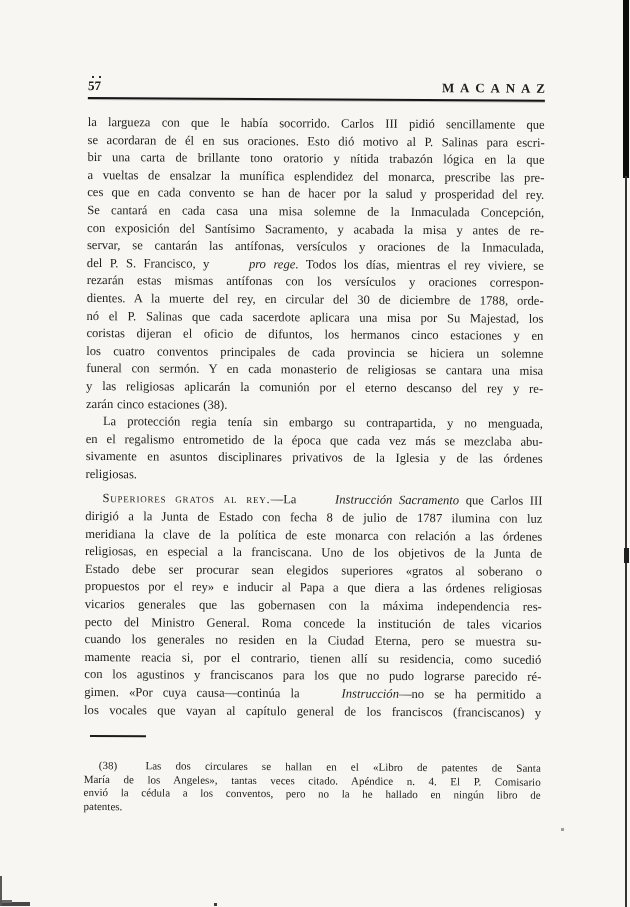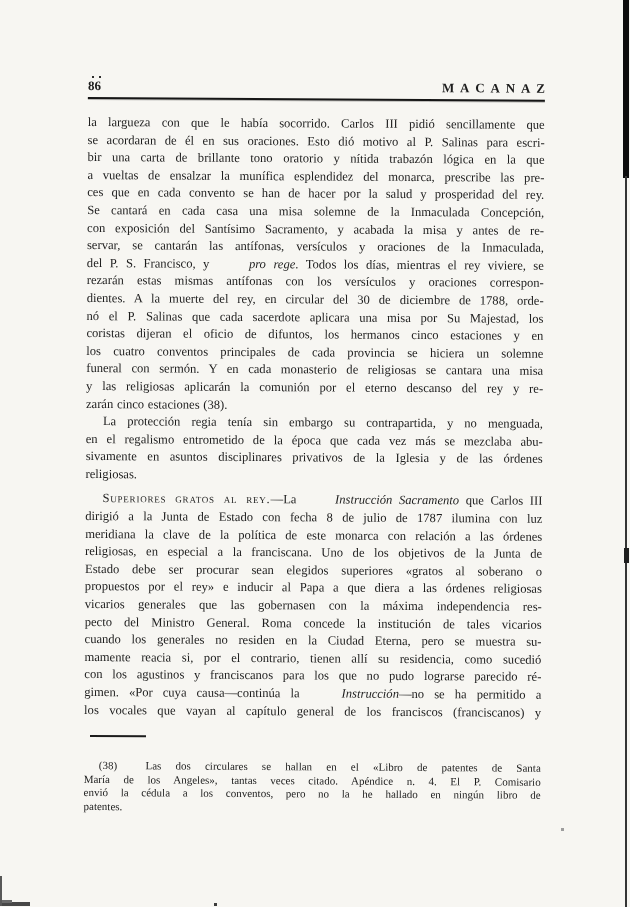--- a/index.html
+++ b/index.html
@@ -79,21 +79,21 @@
   .speck-a { left: 92px; top: 76px; width: 2px; height: 2px; background: #2e2e2e; }
   .speck-b { left: 99px; top: 76px; width: 2px; height: 2px; background: #2e2e2e; }
 </style>
 </head>
 <body>
 
 <div class="page">
 
   <div class="content">
     <header class="pagehead">
-      <span>86</span>
+      <span>57</span>
       <span class="running-title">MACANAZ</span>
     </header>
     <div class="header-rule"></div>
 
     <main class="bodytext" id="body-text">
         <div class="para">
           <div class="tl">la largueza con que le había socorrido. Carlos III pidió sencillamente que</div>
           <div class="tl">se acordaran de él en sus oraciones. Esto dió motivo al P. Salinas para escri-</div>
           <div class="tl">bir una carta de brillante tono oratorio y nítida trabazón lógica en la que</div>
           <div class="tl">a vueltas de ensalzar la munífica esplendidez del monarca, prescribe las pre-</div>

